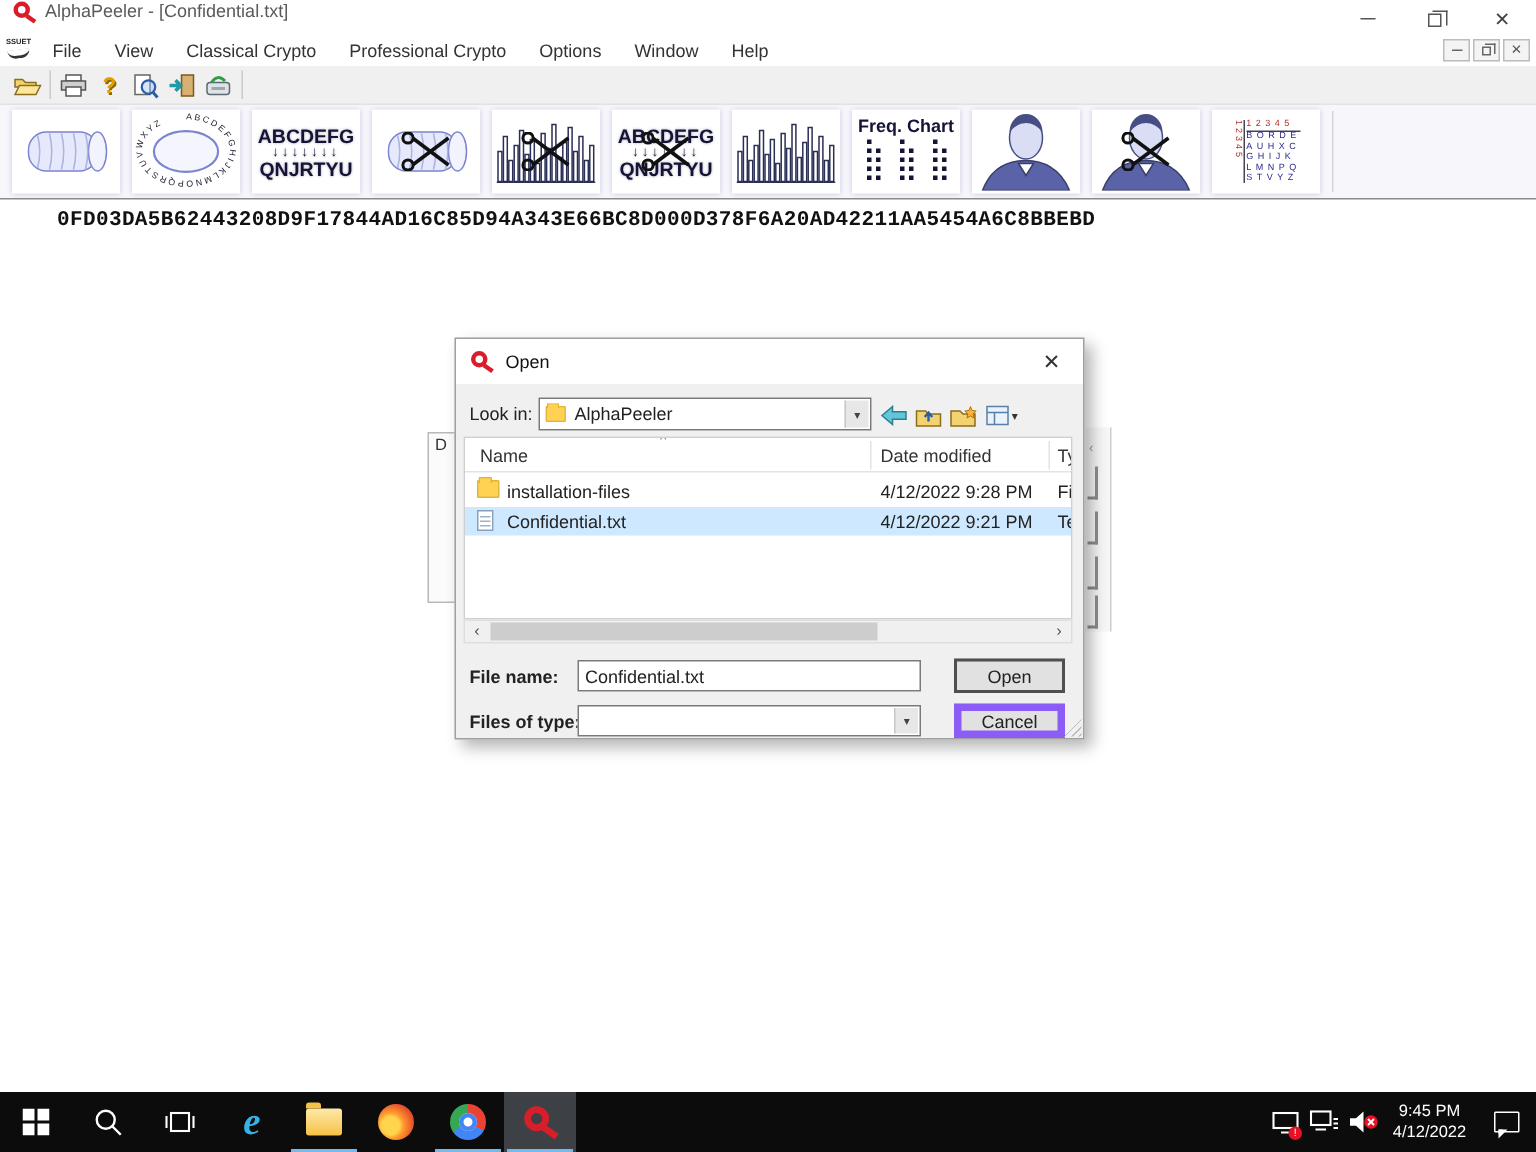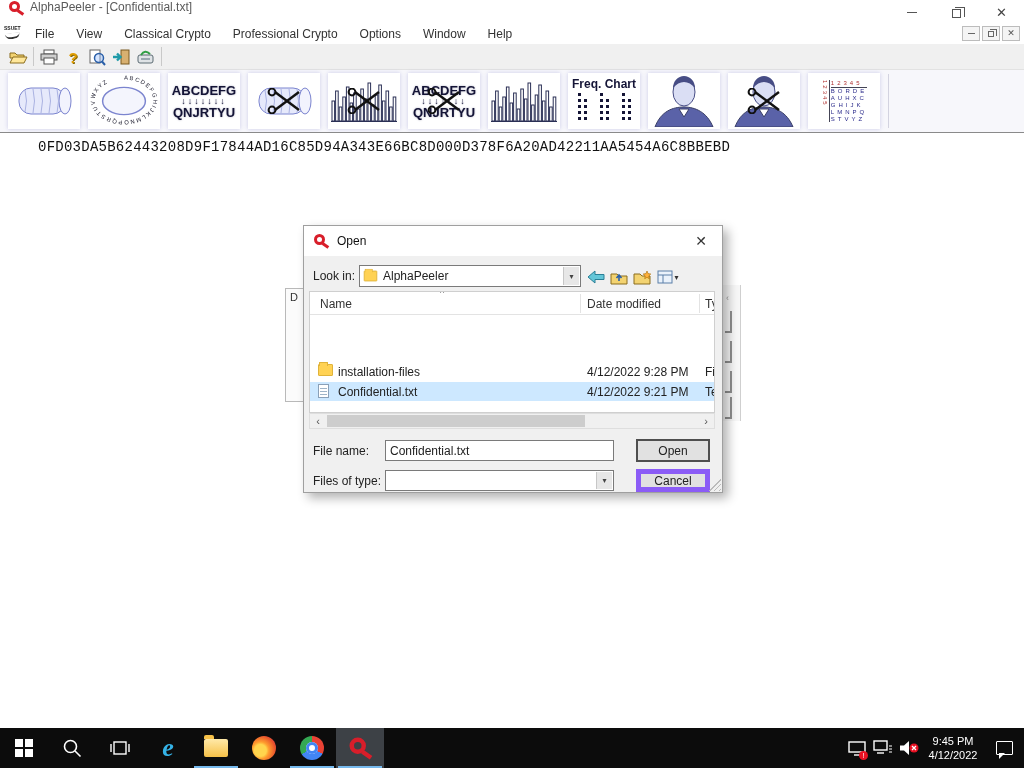--- a/index.html
+++ b/index.html
@@ -49,21 +49,21 @@
   .scissors-ov { position:absolute; pointer-events:none; }
   .freq-box { text-align:center; color:#141436; }
   .freq-box .fl { font-size:12px; font-weight:bold; letter-spacing:0; }
   .poly { display:flex; font-size:6px; line-height:7px; color:#223; }
   .poly .side { writing-mode:vertical-lr; letter-spacing:2px; color:#b03030; border-right:1px solid #445; padding-right:1px; margin-right:1px; height:42px; }
   .poly .rows .hdr { color:#b03030; letter-spacing:3px; border-bottom:1px solid #445; }
   .poly .rows div { letter-spacing:3px; color:#2a2a8a; }
 
   
   .client { position:absolute; left:0; top:132px; width:1024px; height:579px; background:#fff; border-top:1px solid #8a8a8a; }
-  .hexline { position:absolute; left:38px; font-family:"Liberation Mono", monospace; font-size:14px; letter-spacing:0.25px; color:#111; white-space:nowrap; }
+  .hexline { position:absolute; left:38px; font-family:"Liberation Mono", monospace; font-size:14px; letter-spacing:0.25px; color:#111; white-space:nowrap;font-weight:bold; }
   .hex1 { top:6px; } .hex2 { top:36px; }
 
   
   .frag-left { position:absolute; left:285px; top:288px; width:19px; height:114px; background:#fbfbfb; border:1px solid #b9b9b9; z-index:4; font-size:11px; color:#333; padding:2px 0 0 4px; overflow:hidden; }
   .frag-right { position:absolute; left:723px; top:285px; width:18px; height:136px; background:#f7f7f7; border-right:1px solid #cfcfcf; z-index:4; overflow:hidden; }
   .frag-right .lt { position:absolute; left:3px; top:8px; color:#9a9a9a; font-size:9px; }
   .frag-right .mark { position:absolute; left:7px; width:2px; height:22px; background:#8f8f8f; }
   .frag-right .mark:after { content:""; position:absolute; left:-5px; bottom:0; width:7px; height:2px; background:#8f8f8f; }
 
   
@@ -81,39 +81,39 @@
   .nav-ico { position:absolute; top:1px; width:22px; height:22px; display:flex; align-items:center; justify-content:center; }
   .viewmenu-caret { font-size:8px; color:#333; margin-left:1px; }
 
   .filelist { position:absolute; left:5px; top:65px; width:406px; height:122px; background:#fff; border:1px solid #cfcfcf; overflow:hidden; }
   .fl-header { position:absolute; left:0; top:0; width:100%; height:23px; border-bottom:1px solid #e3e3e3; color:#333; }
   .fl-header .h-name { position:absolute; left:10px; top:5px; }
   .fl-header .h-date { position:absolute; left:277px; top:5px; }
   .fl-header .h-type { position:absolute; left:395px; top:5px; }
   .fl-header .divv { position:absolute; top:2px; width:1px; height:19px; background:#e3e3e3; }
   .sort-caret { position:absolute; left:130px; top:-4px; font-size:9px; color:#777; }
-  .fl-row { position:absolute; left:0; width:100%; height:19px; display:flex; align-items:center;margin-top:44px; }
+  .fl-row { position:absolute; left:0; width:100%; height:19px; display:flex; align-items:center; }
   .fl-row.selected { background:#cde8ff; }
   .fl-row .nm { position:absolute; left:28px; }
   .fl-row .dt { position:absolute; left:277px; }
   .fl-row .tp { position:absolute; left:395px; }
   .fl-row .ic { position:absolute; left:8px; top:2px; }
 
   .folder-ic { width:15px; height:12px; background:#ffd254; border-radius:1px; position:relative; border:1px solid #e0b33a; }
   .folder-ic:before { content:""; position:absolute; left:0; top:-3px; width:7px; height:3px; background:#ffd254; border:1px solid #e0b33a; border-bottom:none; border-radius:1px 1px 0 0; }
   .doc-ic { width:11px; height:14px; background:#fff; border:1px solid #8aa0b8; position:relative; }
   .doc-ic:before { content:""; position:absolute; left:1px; top:3px; width:7px; height:1px; background:#9fb4c8; box-shadow:0 3px 0 #9fb4c8, 0 6px 0 #9fb4c8; }
 
   .hscroll { position:absolute; left:5px; top:187px; width:406px; height:16px; background:#f0f0f0; border:1px solid #dedede; }
   .hs-arrow { position:absolute; top:0; width:16px; height:14px; display:flex; align-items:center; justify-content:center; color:#555; font-size:11px; }
   .hs-thumb { position:absolute; left:17px; top:1px; width:258px; height:12px; background:#cdcdcd; }
 
   .fname-row { position:absolute; left:0; top:213px; width:100%; height:24px; }
   .ftype-row { position:absolute; left:0; top:243px; width:100%; height:24px; }
-  .fname-row label, .ftype-row label { position:absolute; left:9px; top:5px; }
+  .fname-row label, .ftype-row label { position:absolute; left:9px; top:5px;font-weight:bold; }
   .txtinput { position:absolute; left:81px; top:1px; width:229px; height:21px; border:1px solid #7a7a7a; background:#fff; font-family:"Liberation Sans",sans-serif; font-size:12px; padding:0 4px; color:#222; }
   .ftype-combo { left:81px; top:1px; width:229px; height:21px; }
   .dlg-btn { position:absolute; left:332px; top:0; width:74px; height:23px; background:#e1e1e1; border:5px solid #8b5cf6; display:flex; align-items:center; justify-content:center; font-size:12px; color:#222; }
   .dlg-btn.default { border:2px solid #4f4f4f; }
   .grip { position:absolute; right:1px; bottom:1px; width:12px; height:12px; background:
     linear-gradient(135deg, transparent 50%, #bbb 50%, #bbb 55%, transparent 55%, transparent 70%, #bbb 70%, #bbb 75%, transparent 75%, transparent 90%, #bbb 90%, #bbb 95%, transparent 95%); }
 
   
   .statusbar { position:absolute; left:0; top:711px; width:1024px; height:17px; background:#f7f7f7; border-top:1px solid #e0e0e0; font-size:12px; color:#111; }
   .statusbar .ready { position:absolute; left:6px; top:2px; }

